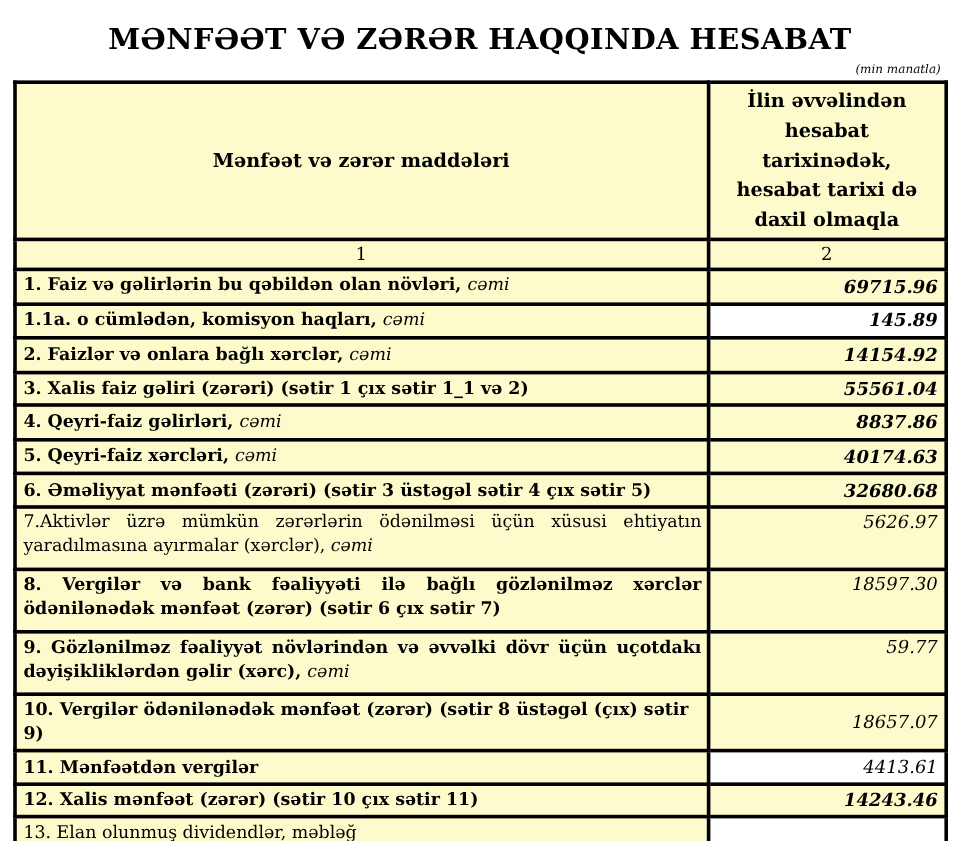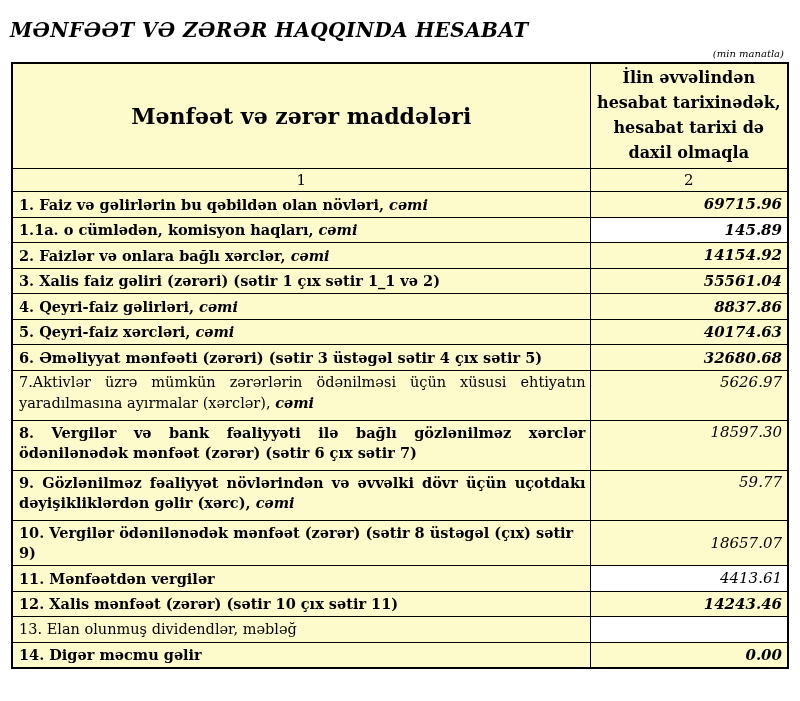--- a/index.html
+++ b/index.html
@@ -5,48 +5,48 @@
   html, body {
     margin: 0;
     padding: 0;
     background: #ffffff;
     width: 800px;
     font-family: "DejaVu Serif", "Liberation Serif", serif;
     color: #000000;
   }
   .page { width: 800px; }
   .title {
-    font-size: 20px;
+    font-size: 24px;
     font-weight: bold;
+    text-align: center;
     margin: 18px 10px 6px 10px;
     letter-spacing: 0.4px;
-    font-style: italic;
   }
   .unit-note {
     text-align: right;
     font-style: italic;
     font-size: 10px;
     margin: 0 16px 3px 0;
   }
   table.report {
     border-collapse: collapse;
     table-layout: fixed;
     width: 776px;
     margin: 0 auto;
     border: 2px solid #000;
   }
   col.c1 { width: 578px; }
   col.c2 { width: 198px; }
   th, td {
-    border: 1px solid #000000;
+    border: 3px solid #000000;
     background: var(--cell-yellow, #FDFBCC);
     vertical-align: middle;
   }
   th.items-hdr {
-    font-size: 22px;
+    font-size: 16px;
     font-weight: bold;
     text-align: center;
     height: 100px;
     padding: 2px 6px;
   }
   th.period-hdr {
     font-size: 16px;
     font-weight: bold;
     text-align: center;
     line-height: 1.55;
@@ -70,21 +70,21 @@
   td.value {
     font-size: 15px;
     font-weight: normal;
     text-align: right;
     padding: 2.5px 5px 2.5px 2px;
     font-style: italic;
   }
   td.value.b { font-weight: bold; }
   td.white { background: #ffffff; }
   tr.tall td { height: 44px; vertical-align: top; }
-  td.label i { font-weight: bold; }
+  td.label i { font-weight: normal; }
 </style>
 </head>
 <body>
 
 <div class="page">
 
   <div class="title">MƏNFƏƏT VƏ ZƏRƏR HAQQINDA HESABAT</div>
 
   <div class="unit-note">(min manatla)</div>
 

